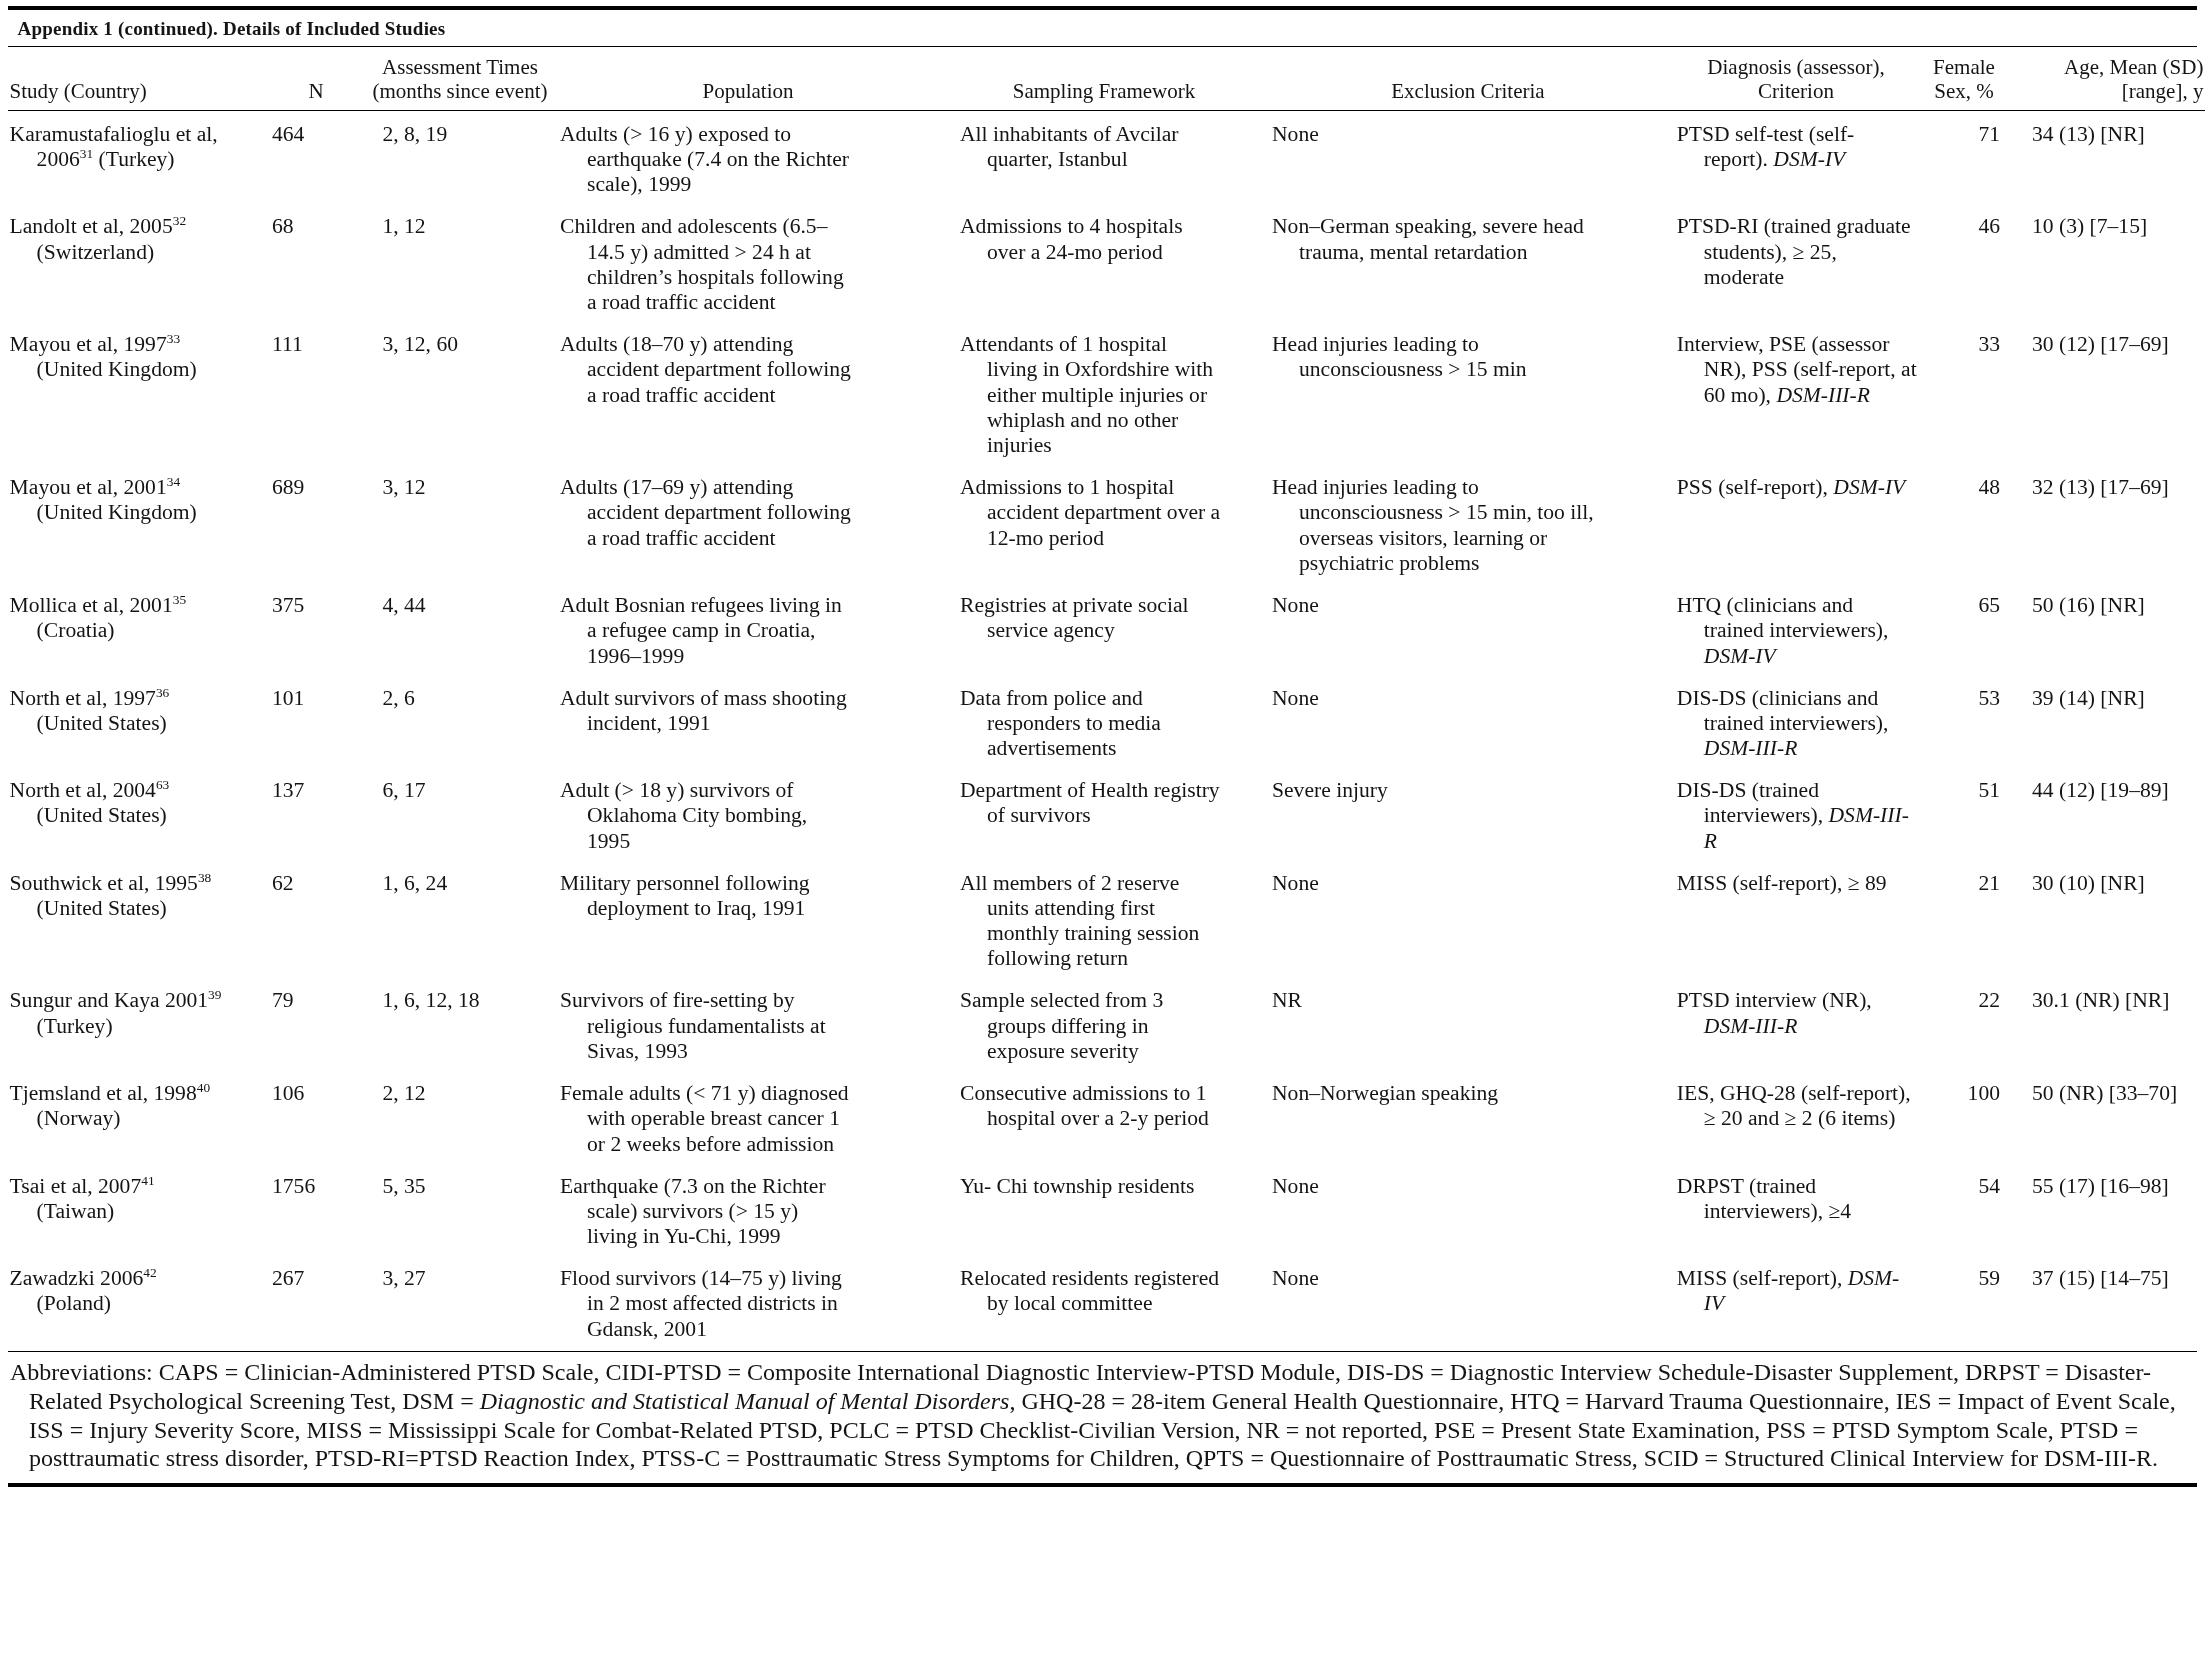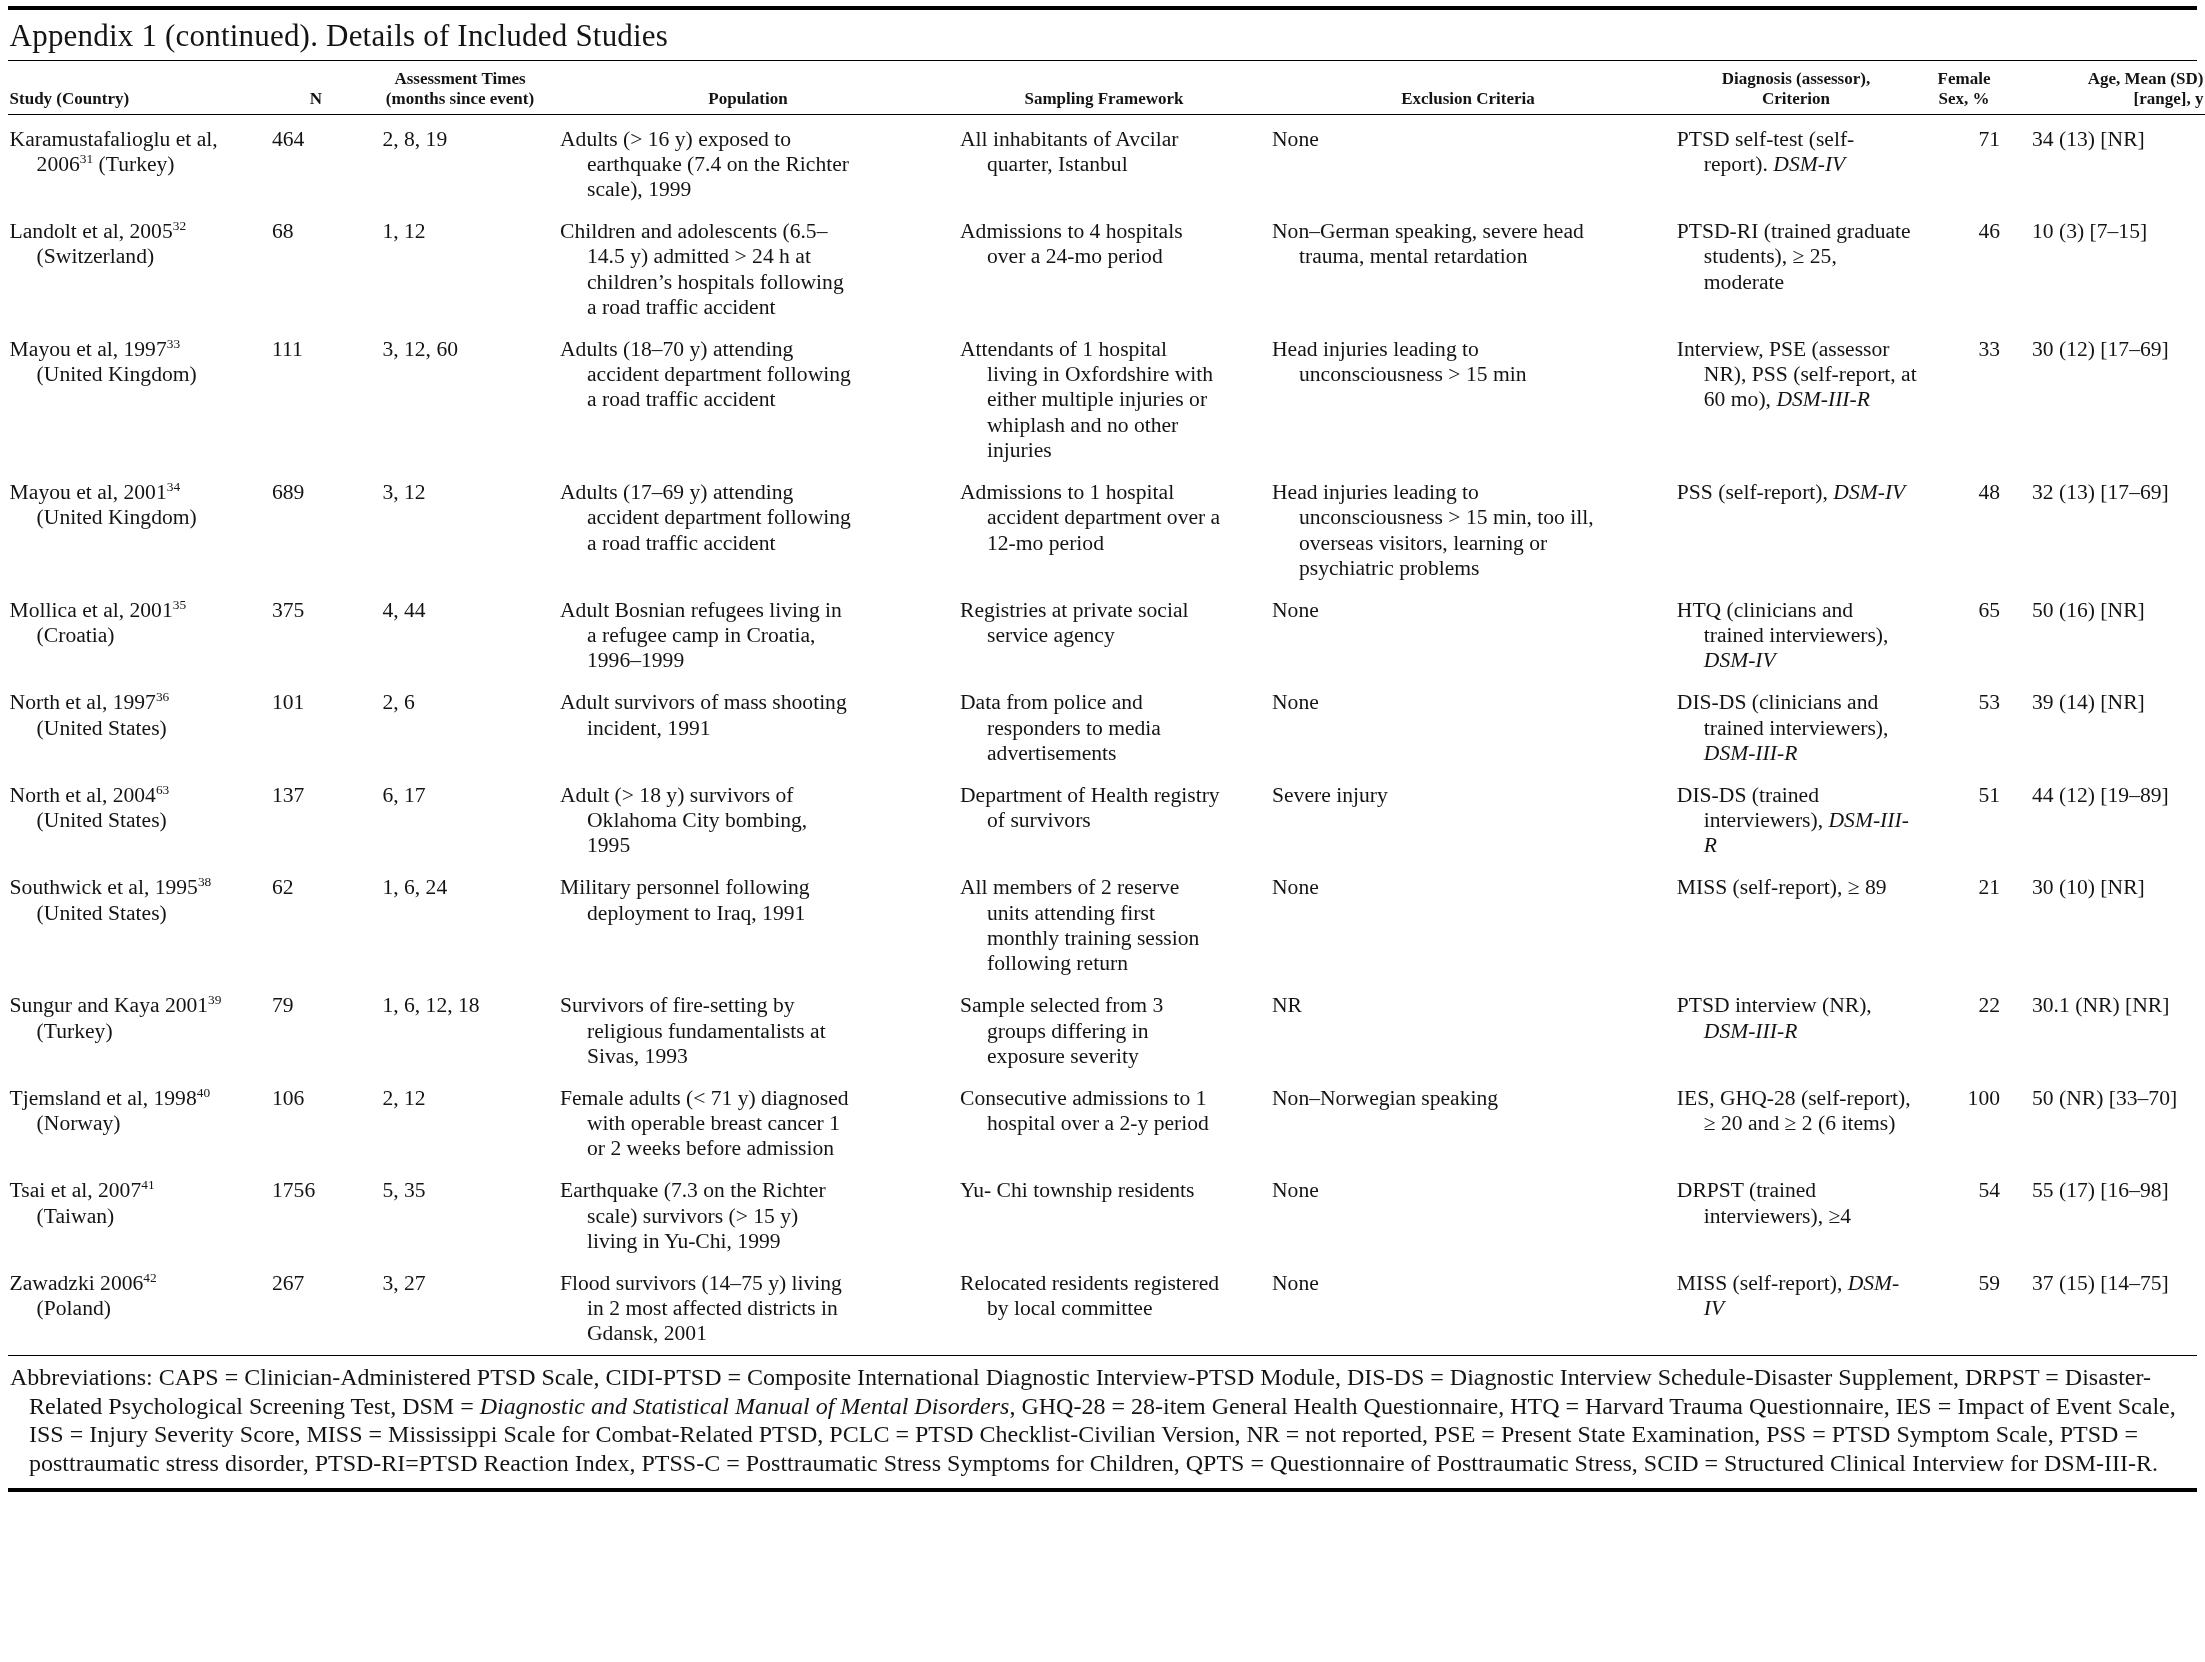--- a/index.html
+++ b/index.html
@@ -12,33 +12,34 @@
   }
   .sheet {
     width: 2205px;
     min-height: 1663px;
     padding: 6.4px 8px 8px 8px;
     background: #fff;
   }
   .rule-thick { border-top: 4px solid #000; height: 0; }
   .rule-thin  { border-top: 1.6px solid #000; height: 0; }
   .title {
-    font-size: 31px;
-    font-weight: normal;
+    font-size: 19px;
+    font-weight: bold;
     padding: 7.2px 0 6.4px 1.6px;
     letter-spacing: 0.2px;
+    margin-left: 8px;
   }
   table {
     width: 100%;
     border-collapse: collapse;
     table-layout: fixed;
   }
   thead th {
-    font-weight: bold;
-    font-size: 17px;
+    font-weight: normal;
+    font-size: 21px;
     line-height: 1.15;
     vertical-align: bottom;
     padding: 8px 4.8px 6.4px 4.8px;
     border-bottom: 1.6px solid #000;
   }
   .h-left   { text-align: left;  padding-left: 1.6px; }
   .h-center { text-align: center; }
   .h-right  { text-align: right; padding-right: 9.6px; }
   tbody td {
     font-size: 21.6px;

